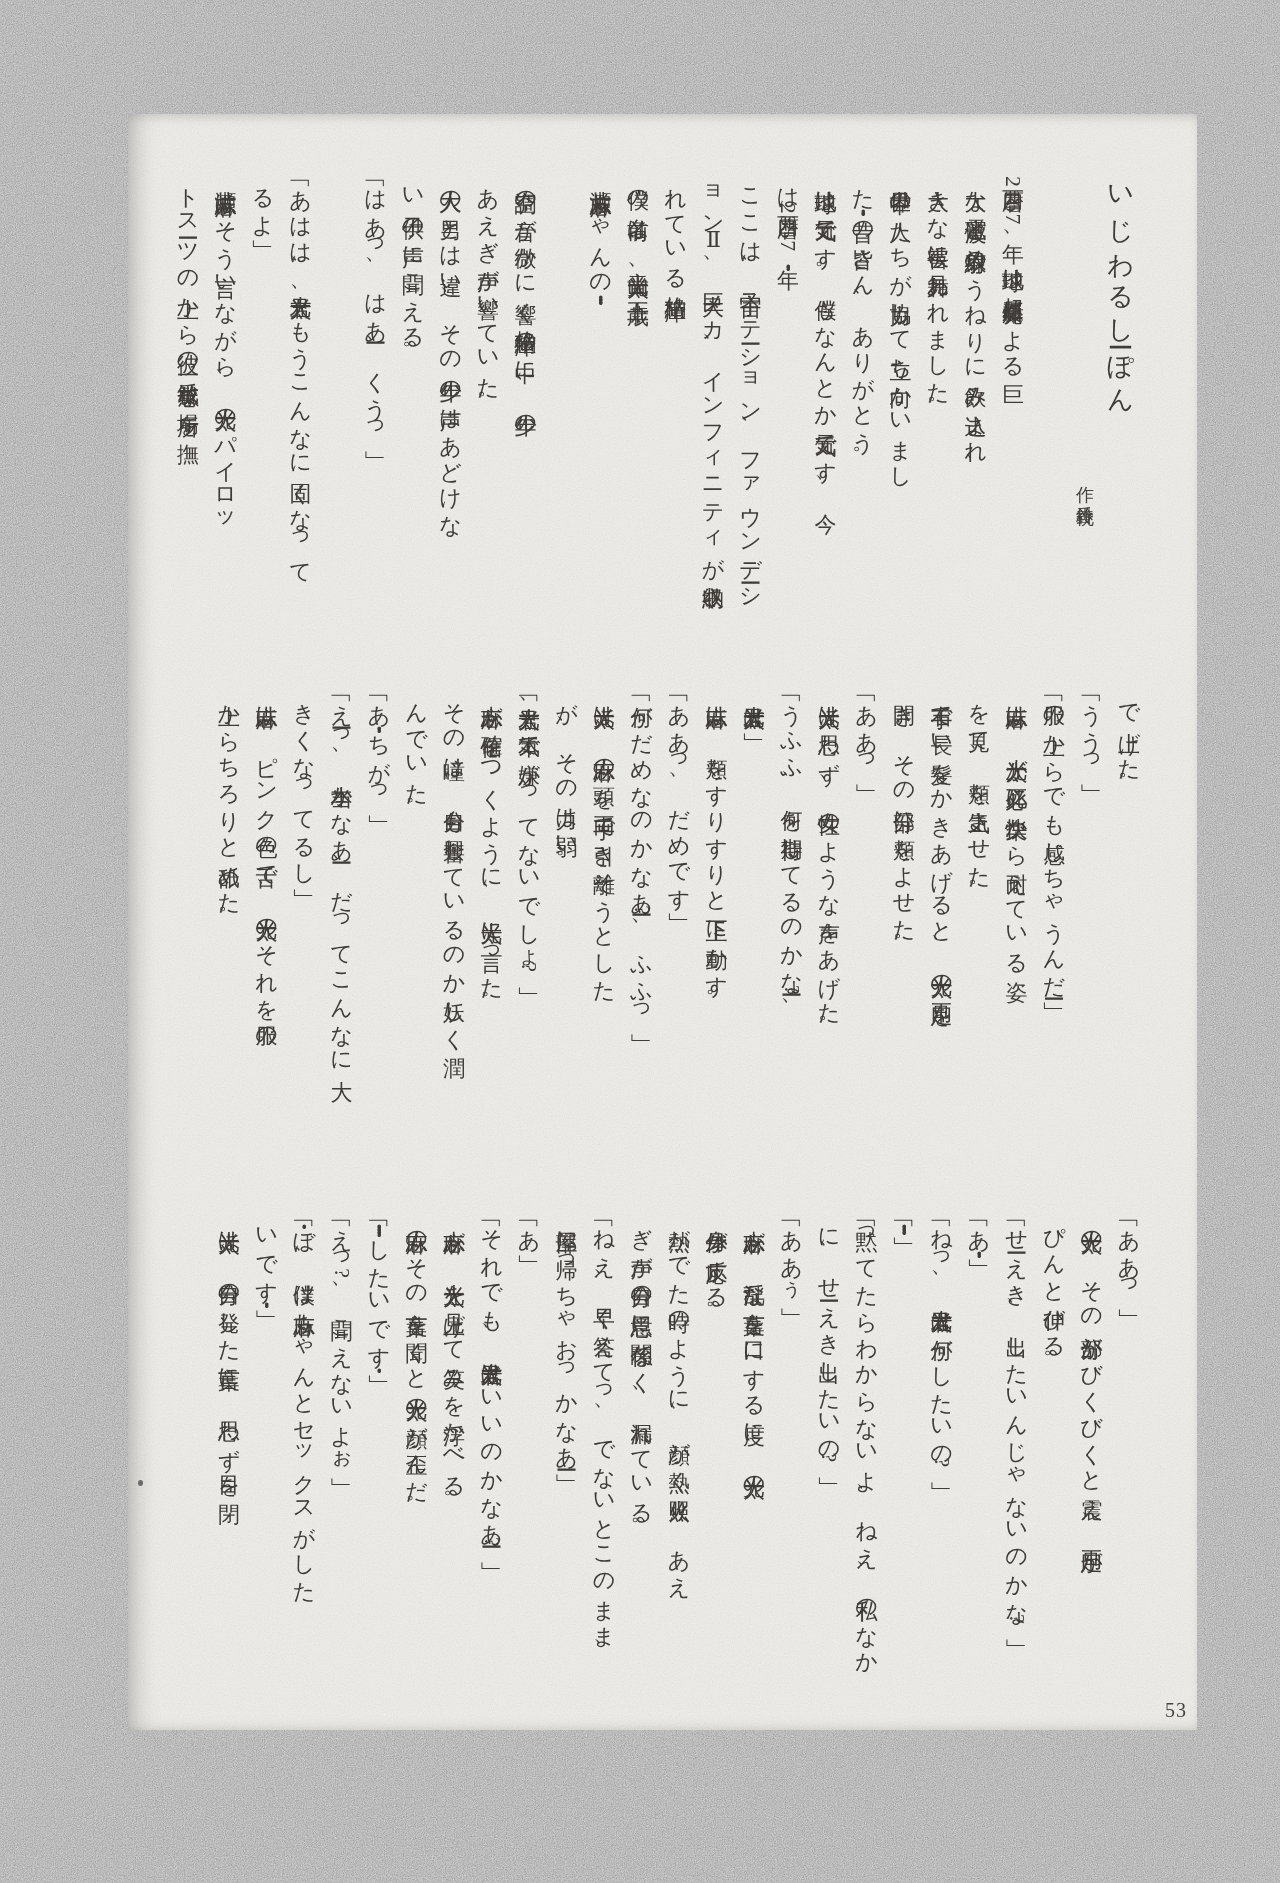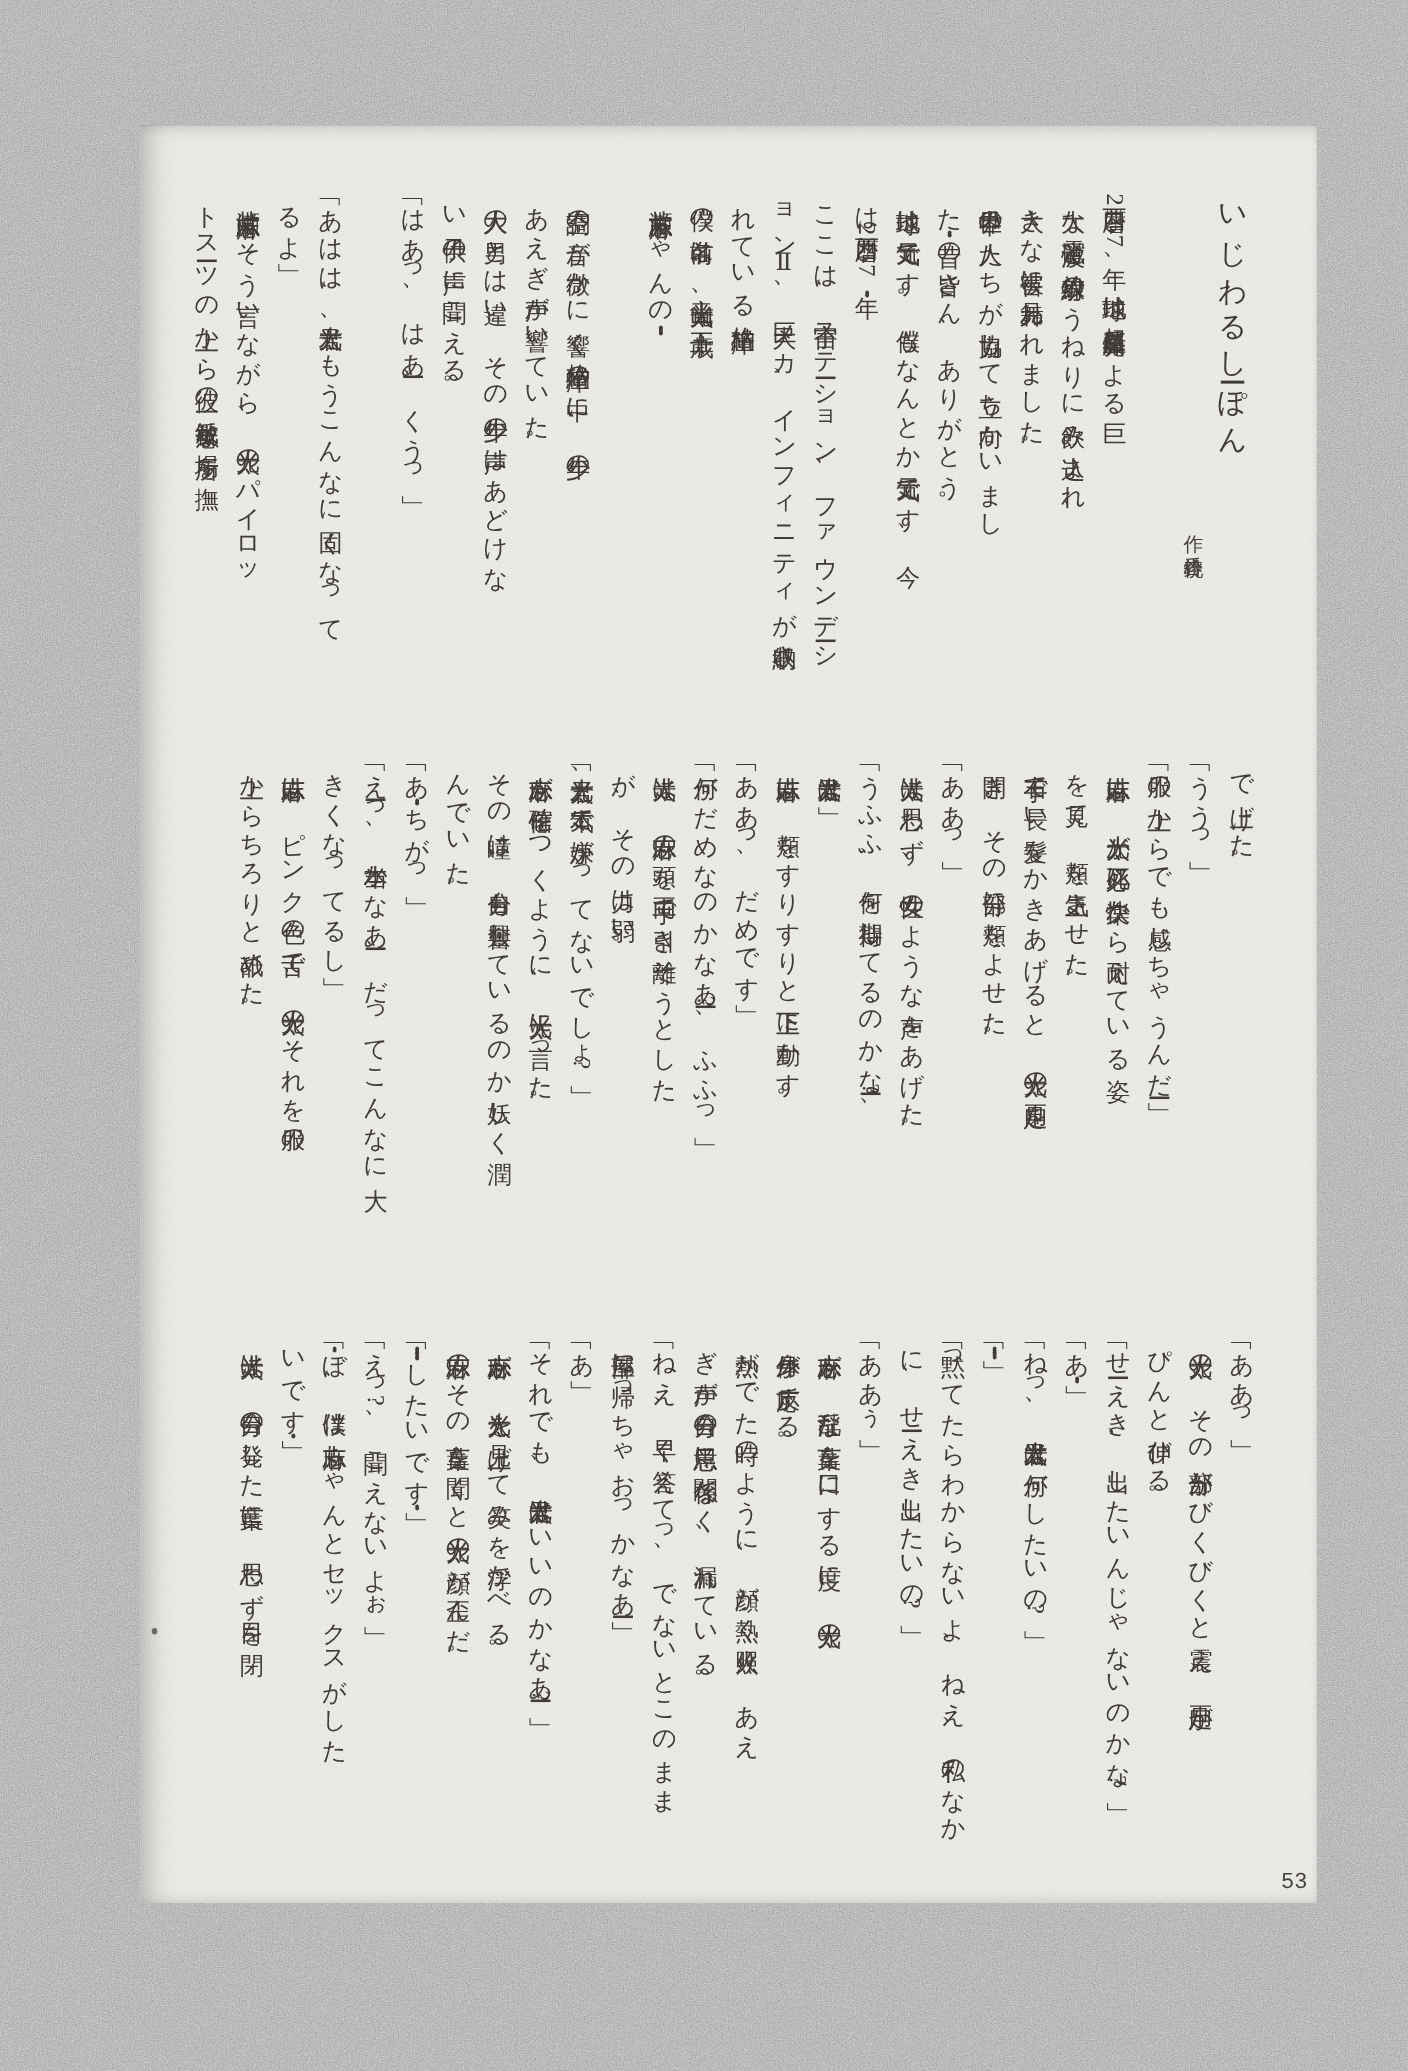--- a/index.html
+++ b/index.html
@@ -14,21 +14,21 @@
   .vtext{position:absolute;writing-mode:vertical-rl;text-orientation:mixed;
          font-family:"Liberation Serif","DejaVu Serif",serif;color:#3f3c38;z-index:3;}
   #title{right:59px;top:54px;font-size:26px;letter-spacing:3.5px;white-space:nowrap;}
   #author{right:100px;top:358px;font-size:18px;letter-spacing:1px;white-space:nowrap;color:#45423e;}
   .band{font-size:22px;letter-spacing:1.5px;}
   .band .col{line-height:37.5px;white-space:nowrap;min-width:37.5px;}
   #band1{right:165px;top:59px;}
   #band2{right:49px;top:574px;}
   #band3{right:49px;top:1099px;}
   #pagenum{position:absolute;left:1037px;top:1585px;z-index:3;
-           font-family:Liberation Sans, sans-serif;
+           font-family:Liberation Serif, serif;
            font-size:20px;letter-spacing:1px;color:#45423e;}
   #speck{position:absolute;left:10px;top:1366px;width:5px;height:6px;border-radius:50%;
          background:#6a6a6a;z-index:3;}
 </style>
 </head>
 <body>
 
 <div id="stage">
   <svg class="grain" width="1280" height="1883" xmlns="http://www.w3.org/2000/svg">
     <filter id="g1" x="0" y="0" width="100%" height="100%">

